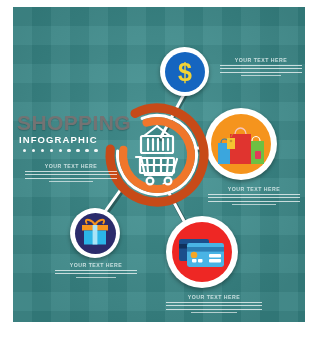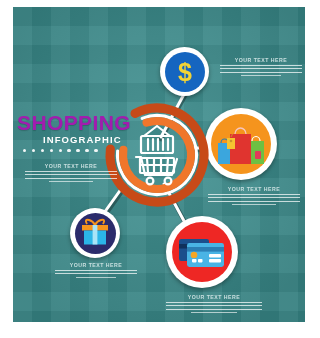--- a/index.html
+++ b/index.html
@@ -22,27 +22,27 @@
   #panel:after{
     content:"";position:absolute;inset:0;
     background:radial-gradient(ellipse at 50% 45%, rgba(255,255,255,.05), rgba(0,0,0,.10) 85%);
   }
 
   .layer{position:absolute;inset:0;}
 
   
   #title-block{position:absolute;left:17px;top:112px;width:120px;z-index:6;}
   .t-main{
-    color:#a21caf;font-size:21px;font-weight:bold;letter-spacing:.4px;
+    color:#737373;font-size:21px;font-weight:bold;letter-spacing:.4px;
     line-height:21px;margin:0;white-space:nowrap;
     text-shadow:0 1px 1px rgba(0,0,0,.18);
   }
   .t-sub{
     color:#ffffff;font-size:9.5px;font-weight:bold;letter-spacing:1.1px;
-    line-height:11px;margin:1px 0 0 26px;
+    line-height:11px;margin:1px 0 0 2px;
   }
   .dots{margin:4px 0 0 6px;display:flex;gap:5.5px;}
   .dots i{display:block;width:3.4px;height:3.4px;border-radius:50%;background:#ffffff;opacity:.92;}
 
   
   .txt-block{position:absolute;z-index:6;}
   .txt-label{
     color:#cfe4e4;font-size:5.2px;font-weight:bold;letter-spacing:.5px;
     text-align:center;margin:0 0 2px 0;white-space:nowrap;opacity:.95;
   }

